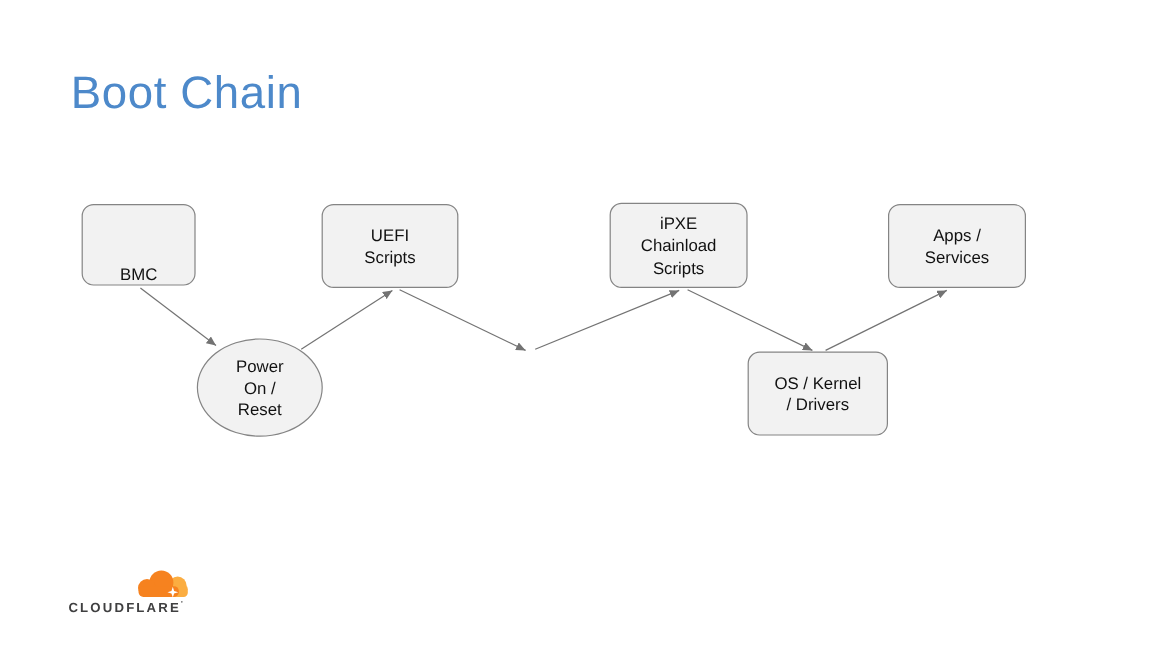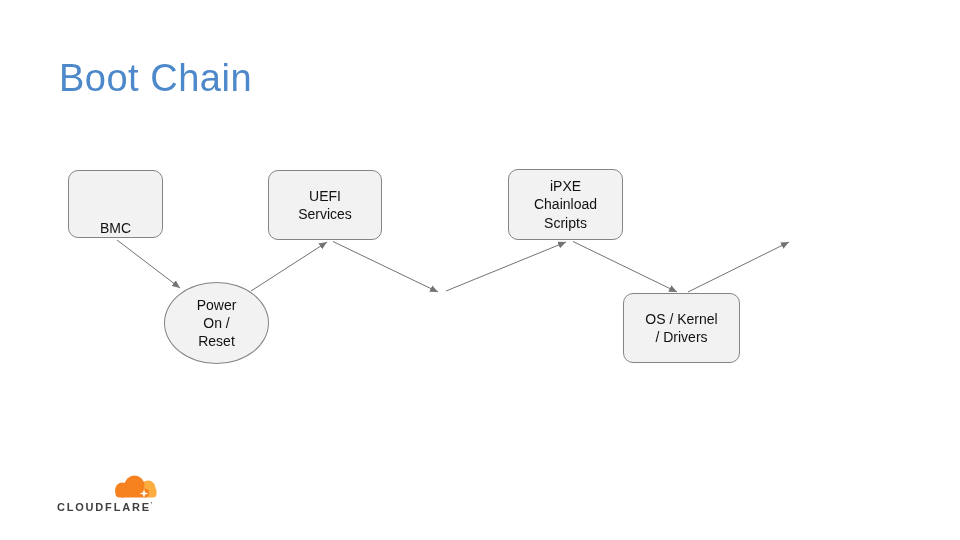--- a/index.html
+++ b/index.html
@@ -114,35 +114,39 @@
   </div>
 
   <div class="node ellipse node-power">
     <span>Power
 On /
 Reset</span>
   </div>
 
   <div class="node node-uefi">
     <span>UEFI
-Services</span>
+Scripts</span>
   </div>
 
 
   <div class="node node-chainload">
     <span>iPXE
 Chainload
 Scripts</span>
   </div>
 
   <div class="node node-os">
     <span>OS / Kernel
 / Drivers</span>
   </div>
 
+  <div class="node node-apps">
+    <span>Apps /
+Services</span>
+  </div>
 
   <div class="logo">
     <svg class="logo-cloud" viewBox="0 0 49 25">
 
       <g fill="#fbad41">
         <circle cx="37" cy="13.5" r="7.5"></circle>
         <rect x="30" y="13" width="15.5" height="10" rx="3.5"></rect>
       </g>
 
       <g fill="#f6821f">

